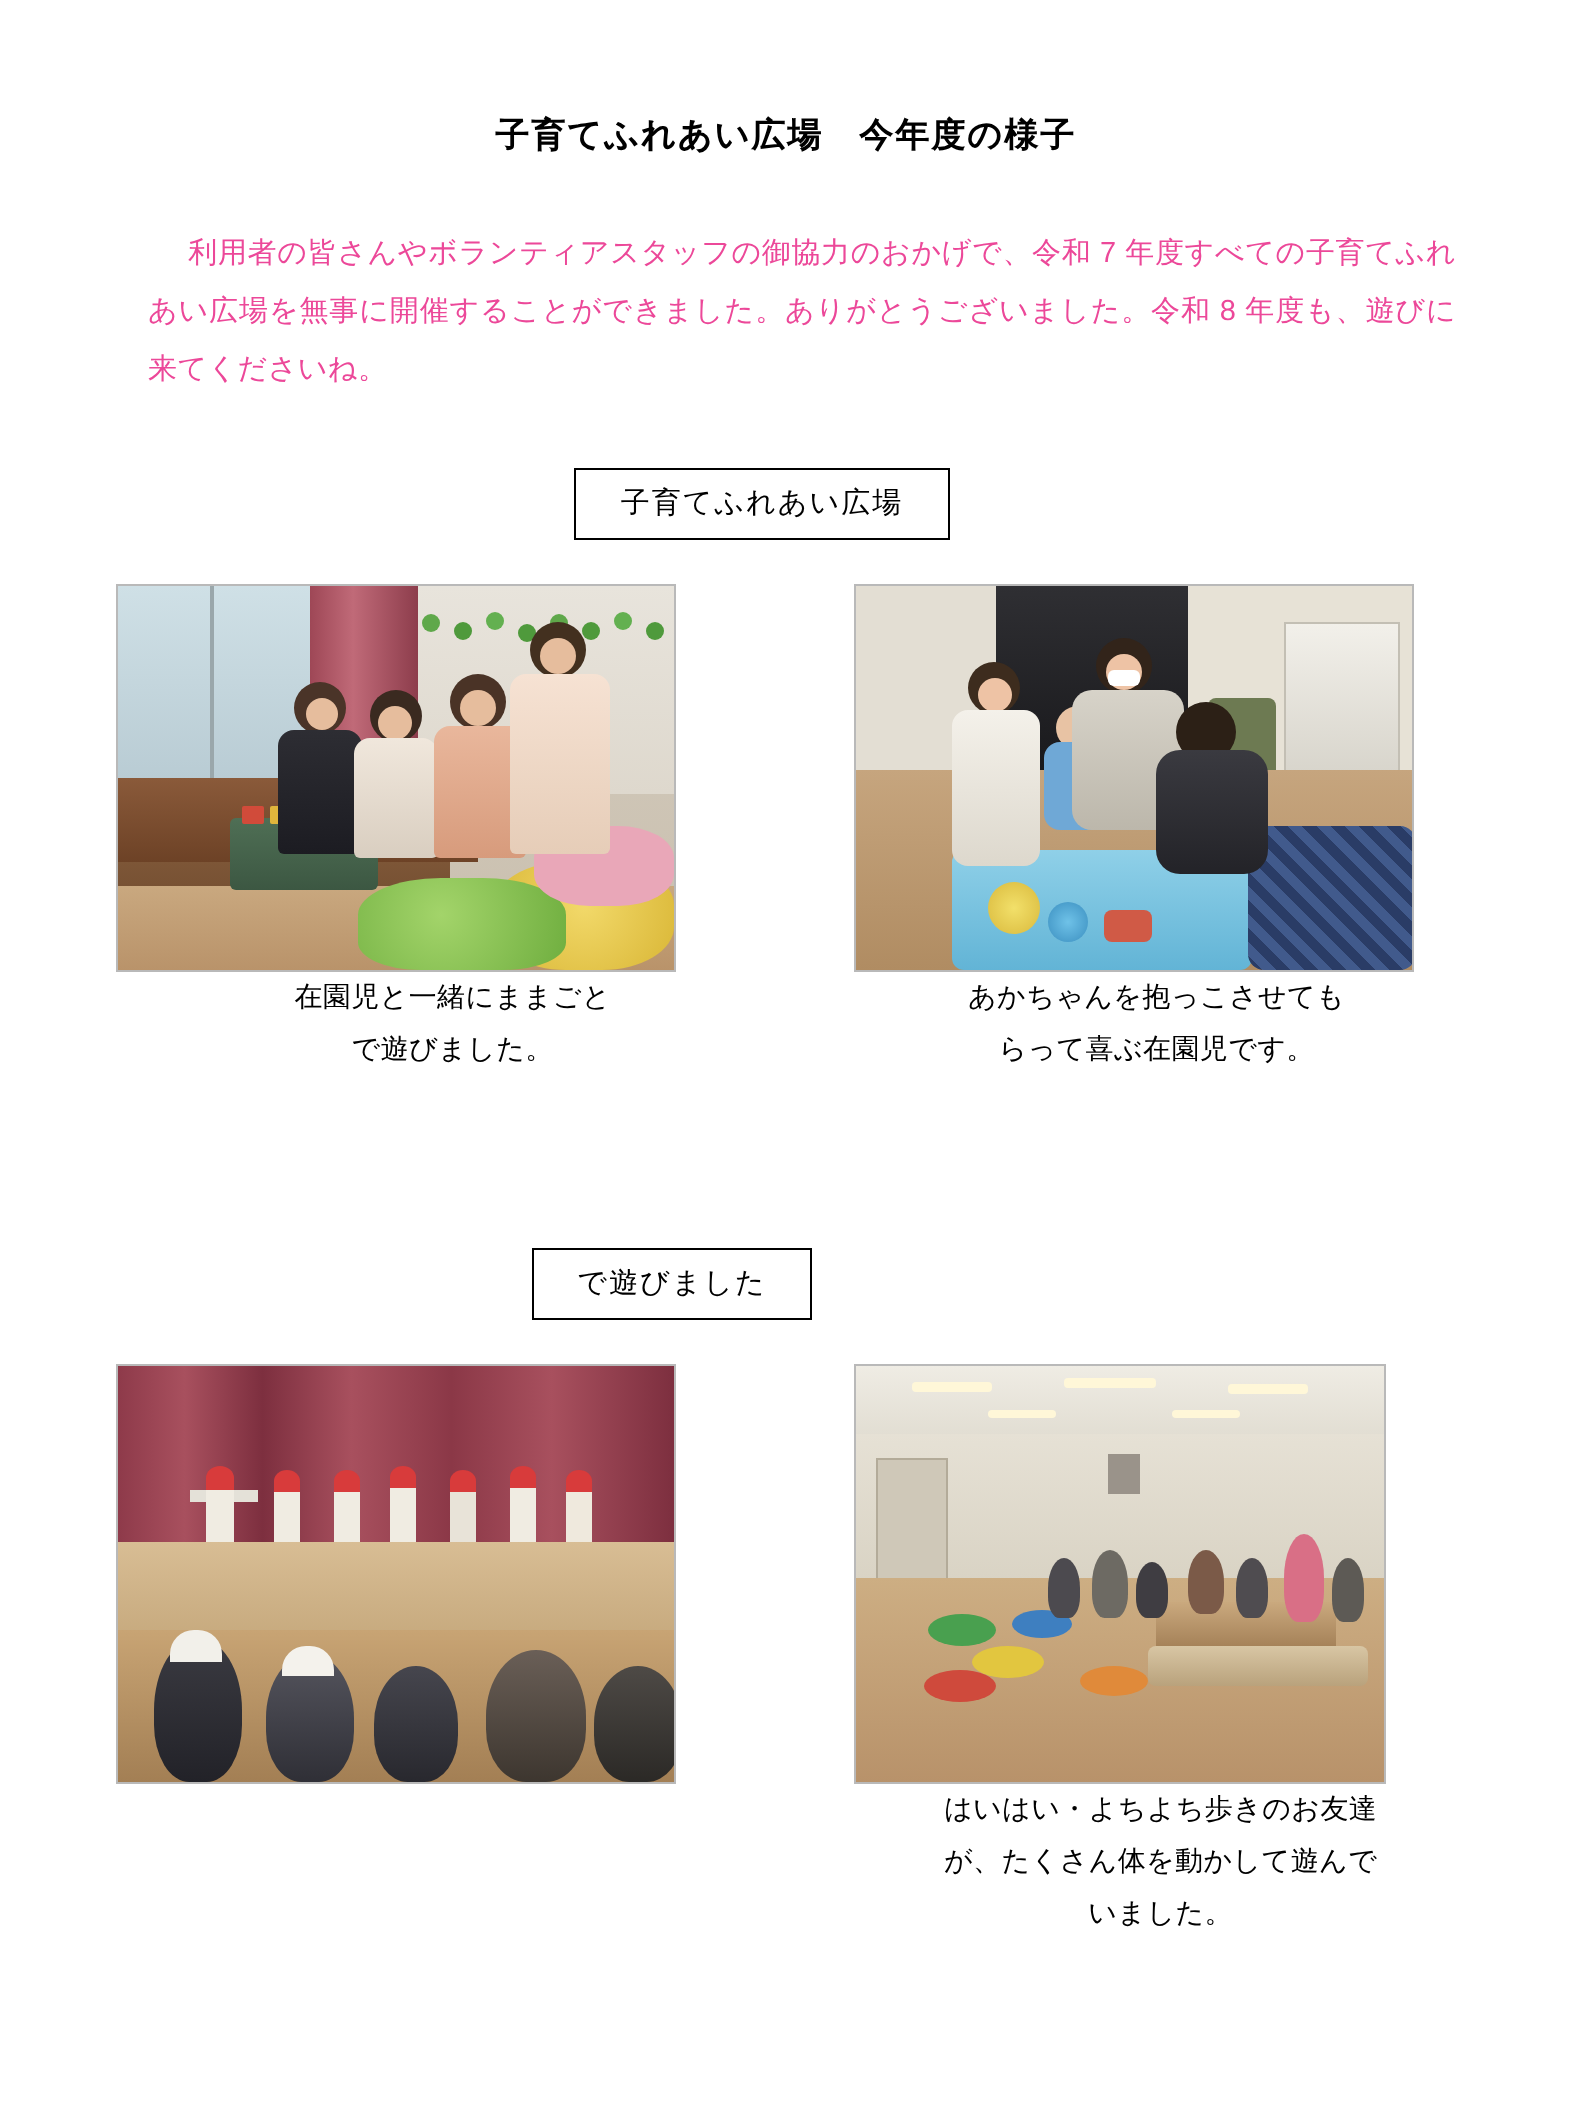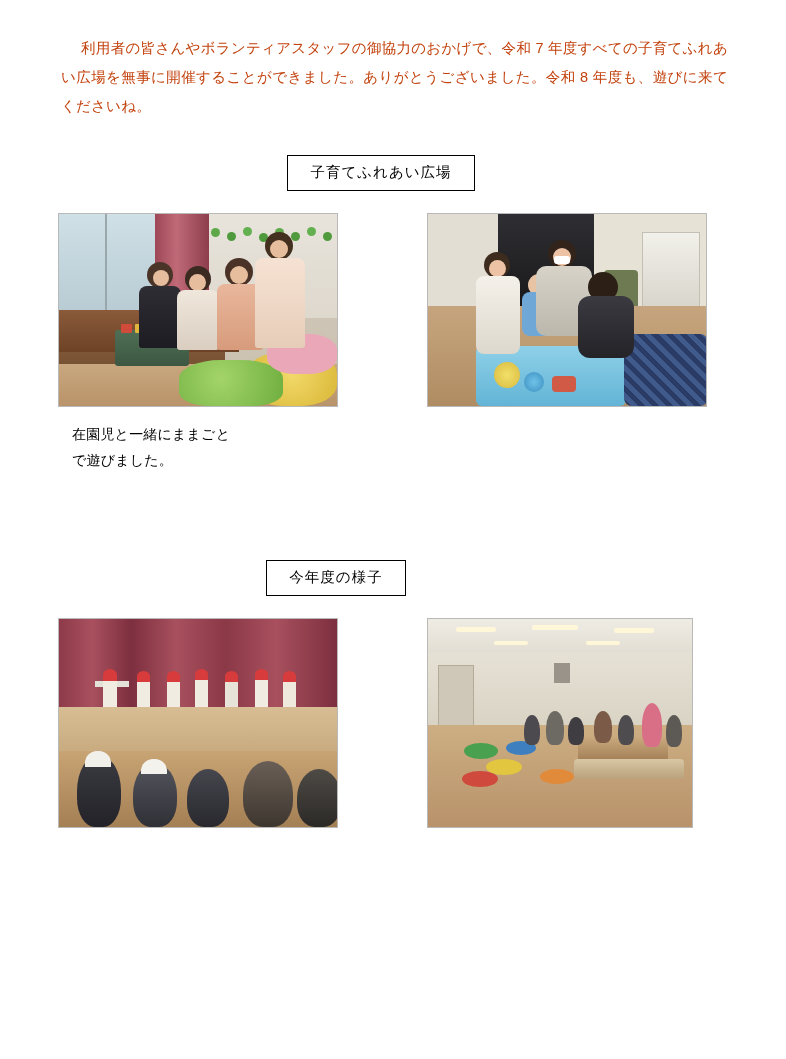--- a/index.html
+++ b/index.html
@@ -28,24 +28,24 @@
     padding-top: 56px;
     text-align: center;
     font-size: 17px;
     font-weight: bold;
     letter-spacing: 1px;
     color: #000;
   }
 
   
   .intro {
-    margin: 34px 0 0 3px;
+    margin: 34px 0 0 16px;
     font-size: 14.5px;
     line-height: 2.0;
-    color: #c2410c;
+    color: #ec4899;
     text-align: justify;
     letter-spacing: 0.2px;
   }
   .intro .indent { display: inline-block; width: 20px; }
 
   
   .section {
     margin-top: 34px;
   }
   .section.second { margin-top: 86px; }
@@ -84,25 +84,26 @@
     width: 278px;
     height: 192px;
     overflow: hidden;
     border: 1px solid #b9b9b9;
     background: #cbc7c0;
   }
   .photo.p3, .photo.p4 { height: 208px; }
   .photo.p4 { width: 264px; }
 
   .caption {
-    margin-top: 15px;
+    margin-top: 0;
     font-size: 14px;
     line-height: 1.85;
     color: #000;
     letter-spacing: 0.2px;
+    text-align: center;
   }
   .cell.left .caption { padding-left: 14px; }
   .cell.right .caption { padding-left: 2px; }
   .row2 .cell.left .caption { padding-left: 18px; }
   .row2 .cell.right .caption { padding-left: 6px; }
 
   
   .ph-layer { position: absolute; }
 
   
@@ -240,20 +241,21 @@
     background: linear-gradient(#cdae83,#b8926a);
   }
   .p4b .mat { position: absolute; border-radius: 50%; }
   .p4b .person { position: absolute; border-radius: 50% 50% 35% 35%; }
 </style>
 </head>
 <body>
 
 <div class="page">
 
+  <h1 class="doc-title">子育てふれあい広場　今年度の様子</h1>
 
   <p class="intro"><span class="indent"></span><span>利用者の皆さんやボランティアスタッフの御協力のおかげで、令和 7 年度すべての子育てふれあい広場を無事に開催することができました。ありがとうございました。令和 8 年度も、遊びに来てくださいね。</span></p>
 
   <div class="section">
 
     <div class="heading-row shift-a">
       <div class="heading-box">子育てふれあい広場</div>
     </div>
 
     <div class="photo-grid row1">
@@ -338,29 +340,31 @@
             <span class="ph-layer" style="left:120px;top:26px;width:28px;height:28px;border-radius:50%;background:#32241a;"></span>
             <span class="ph-layer" style="left:125px;top:34px;width:18px;height:18px;border-radius:50%;background:#eec3a5;"></span>
             <span class="ph-layer" style="left:126px;top:42px;width:16px;height:8px;border-radius:3px;background:#fff;"></span>
             <span class="ph-layer" style="left:108px;top:52px;width:56px;height:70px;border-radius:10px;background:linear-gradient(#d7d3c9,#bcb7ab);"></span>
           </div>
           <div>
             <span class="ph-layer" style="left:160px;top:58px;width:30px;height:30px;border-radius:50%;background:#2c2016;"></span>
             <span class="ph-layer" style="left:150px;top:82px;width:56px;height:62px;border-radius:12px;background:linear-gradient(#3a3a40,#232328);"></span>
           </div>
         </div>
+        <div class="caption" style="white-space:pre-line;">あかちゃんを抱っこさせても
+らって喜ぶ在園児です。</div>
       </div>
 
     </div>
   </div>
 
   <div class="section second">
 
     <div class="heading-row shift-b">
-      <div class="heading-box">今年度の様子</div>
+      <div class="heading-box">で遊びました</div>
     </div>
 
     <div class="photo-grid row2">
 
       <div class="cell left">
         <div class="photo p3 p3b">
           <div class="ph-layer curtain"></div>
           <div class="ph-layer stagefloor"></div>
           <div class="ph-layer hall"></div>
           <div>
@@ -415,18 +419,21 @@
           <div>
             <span class="person" style="left:96px;top:96px;width:16px;height:30px;background:#4c4a4f;"></span>
             <span class="person" style="left:118px;top:92px;width:18px;height:34px;background:#6d6a63;"></span>
             <span class="person" style="left:140px;top:98px;width:16px;height:28px;background:#3f3d42;"></span>
             <span class="person" style="left:166px;top:92px;width:18px;height:32px;background:#7b5a48;"></span>
             <span class="person" style="left:190px;top:96px;width:16px;height:30px;background:#4f4c50;"></span>
             <span class="person" style="left:214px;top:84px;width:20px;height:44px;background:#d96f86;"></span>
             <span class="person" style="left:238px;top:96px;width:16px;height:32px;background:#5d5a55;"></span>
           </div>
         </div>
+        <div class="caption" style="white-space:pre-line;">はいはい・よちよち歩きのお友達
+が、たくさん体を動かして遊んで
+いました。</div>
       </div>
 
     </div>
   </div>
 
 </div>
 
 </body></html>

